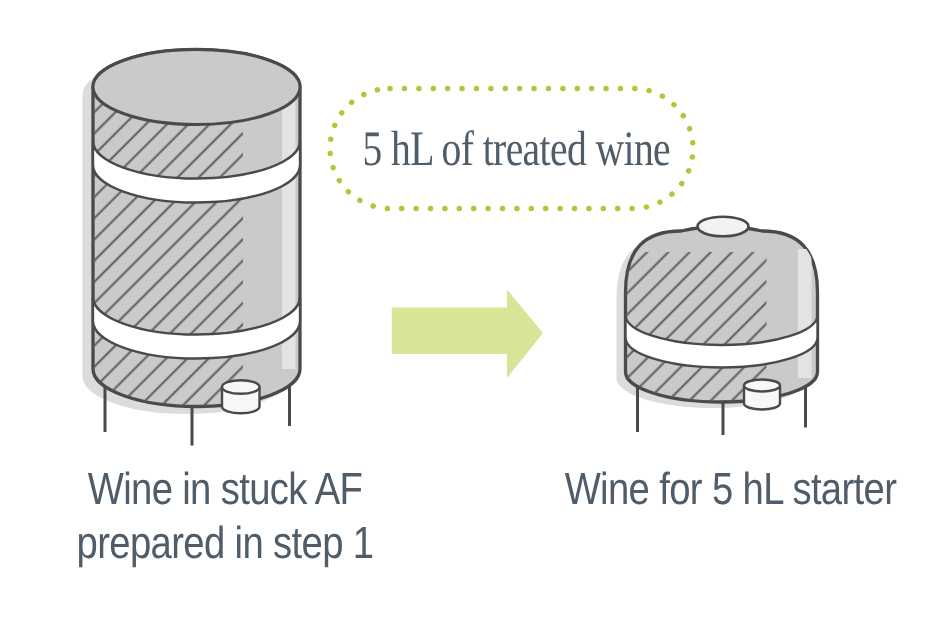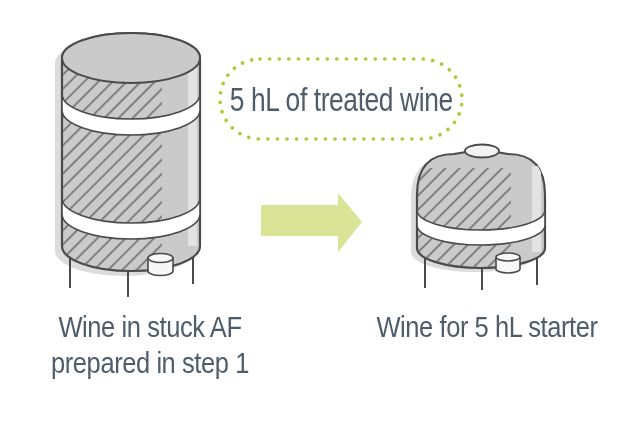--- a/index.html
+++ b/index.html
@@ -4,21 +4,21 @@
 <style>
   html,body{margin:0;padding:0;}
   body{
     width:622px;height:427px;background:#ffffff;position:relative;overflow:hidden;
     font-family:"Liberation Sans","DejaVu Sans",sans-serif;
   }
   .canvas{position:absolute;inset:0;}
   .abs{position:absolute;}
   .tank-large{left:48px;top:26px;width:160px;height:275px;}
   .tank-small{left:410px;top:140px;width:150px;height:152px;}
-  .callout{left:216px;top:55px;width:250px;height:90px;display:flex;align-items:center;justify-content:center;}
+  .callout{left:216px;top:55px;width:250px;height:90px;display:flex;align-items:center;justify-content:flex-start;font-family:Liberation Serif, serif;}
   .callout svg{position:absolute;left:0;top:0;}
   .callout-text{
     position:relative;color:#4f5d6a;font-size:33px;letter-spacing:-0.5px;
     transform:scaleX(0.80);transform-origin:center center;white-space:nowrap;
   }
   .arrow{left:261px;top:192px;width:102px;height:61px;}
   .caption{
     color:#4f5d6a;font-size:30px;line-height:36px;text-align:center;white-space:nowrap;
     transform:scaleX(0.85);transform-origin:center center;letter-spacing:-0.5px;
   }

